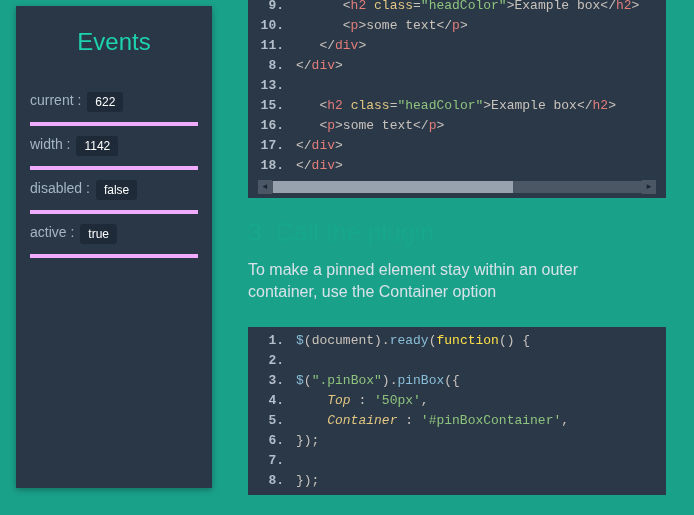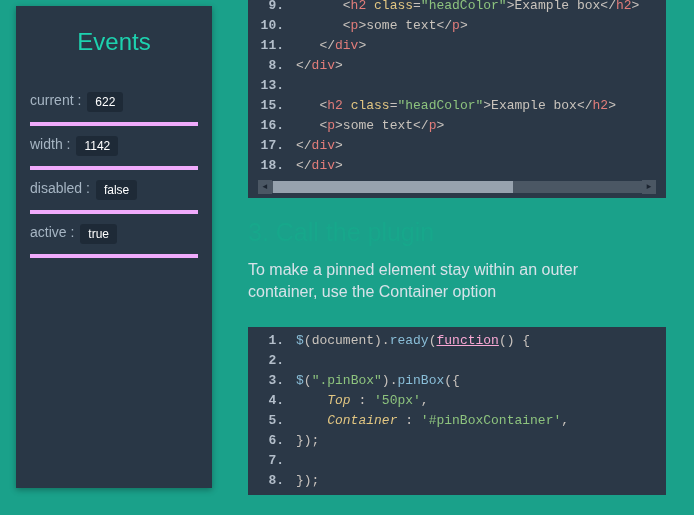--- a/index.html
+++ b/index.html
@@ -121,21 +121,21 @@
     margin-bottom: 24px;
     width: 400px;
   }
   
   .tg { color: #e27d7a; }   
   .br { color: #c8c2bd; }   
   .at { color: #e2c682; }   
   .st { color: #8dc37e; }   
   .tx { color: #c9c3bc; }   
   .fn { color: #8abed8; }   
-  .kw { color: #f9a8d4; text-decoration: underline; }   
+  .kw { color: #fde047; }   
   .op { color: #c8c2bd; }
   .pr { color: #e2c682; font-style: italic; }   
   .vr { color: #c9c3bc; }
 </style>
 </head>
 <body>
 
 <div class="sidebar">
   <h2>Events</h2>
   <div id="sidebar-rows">

